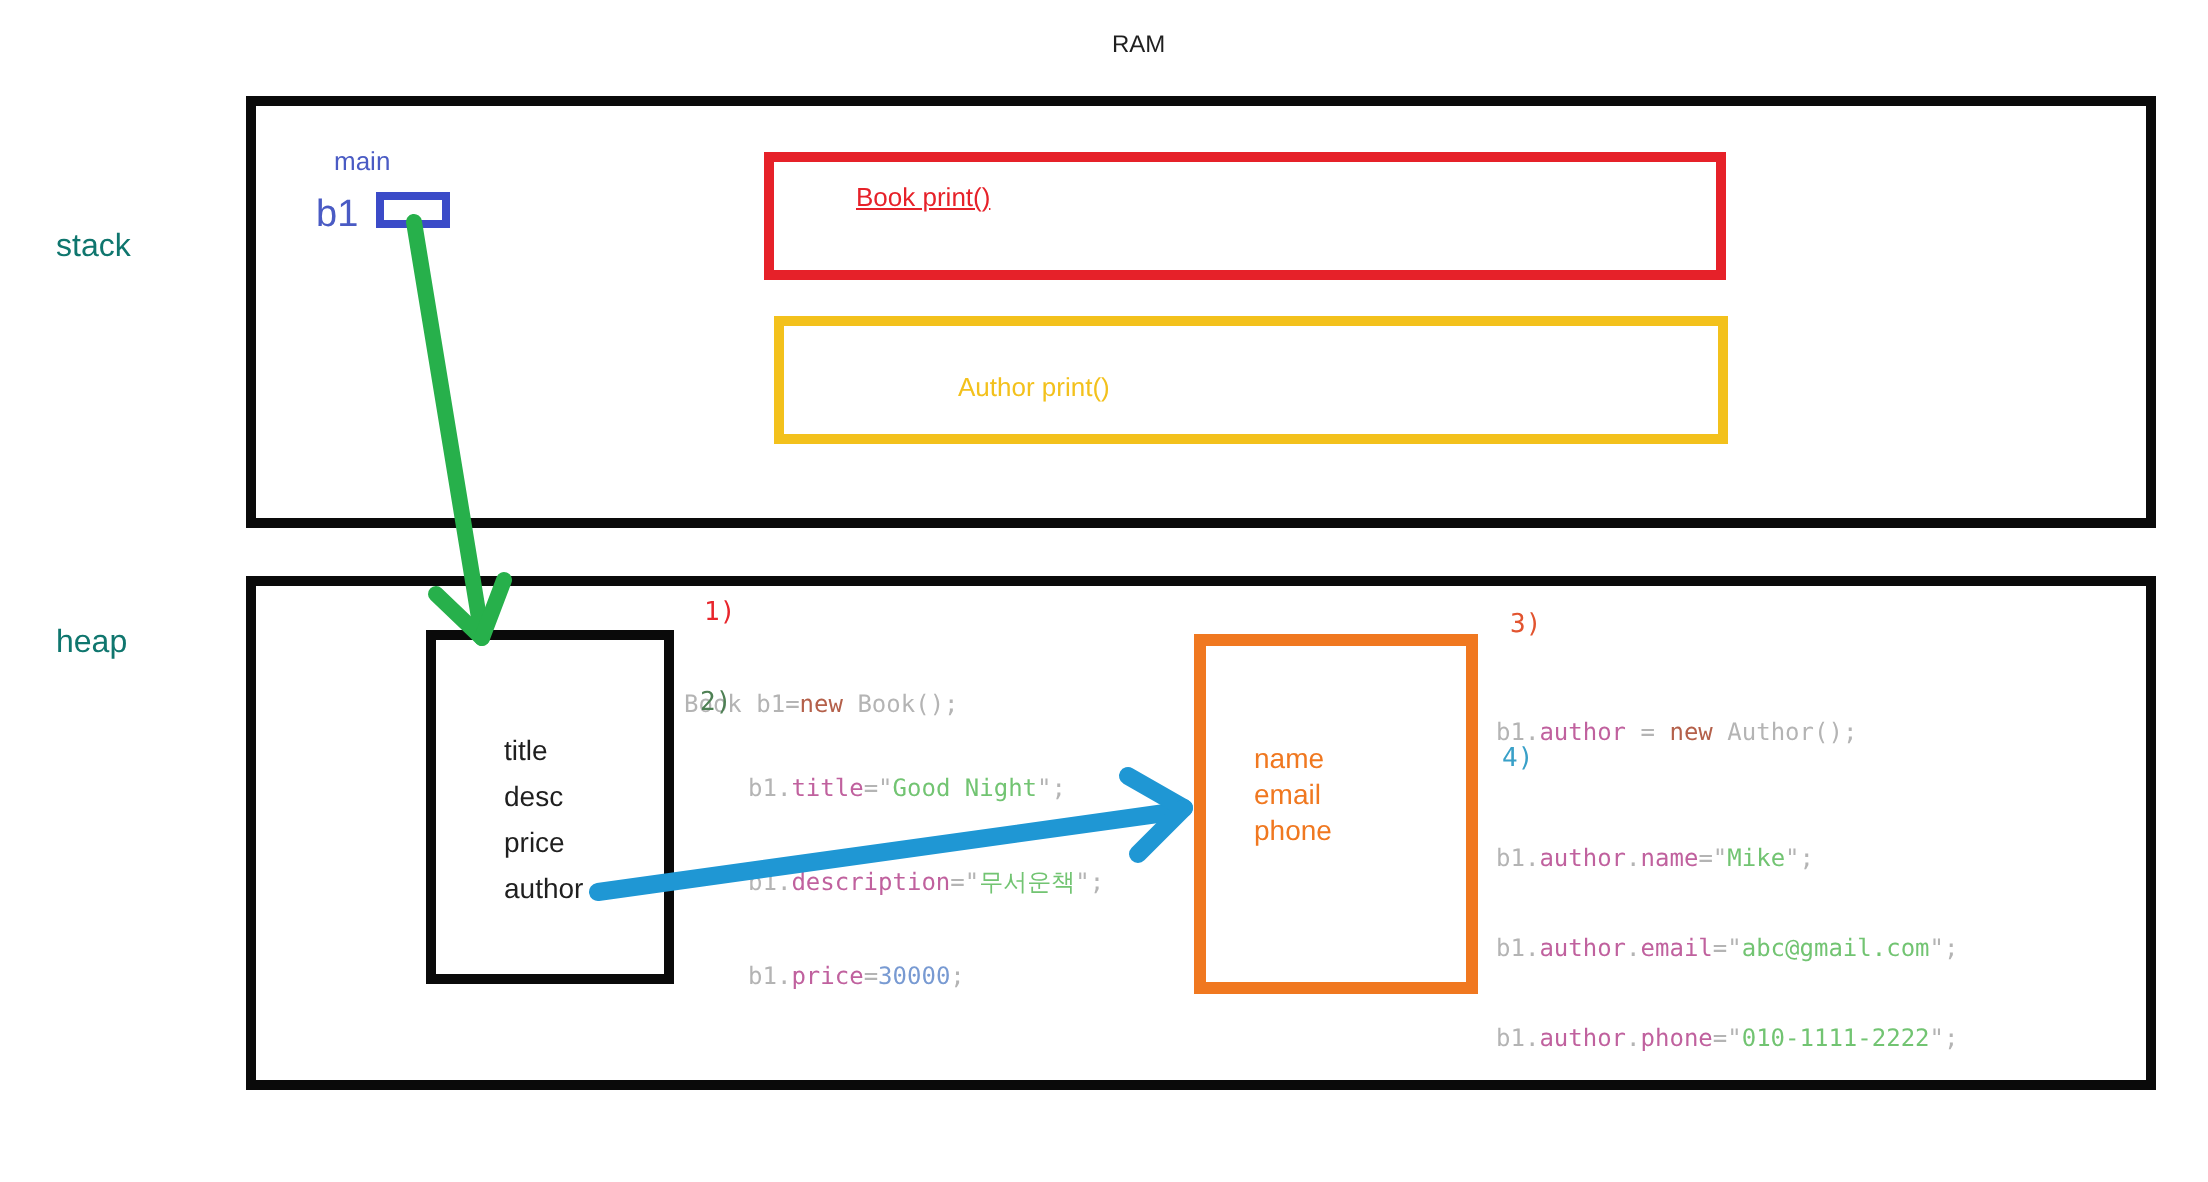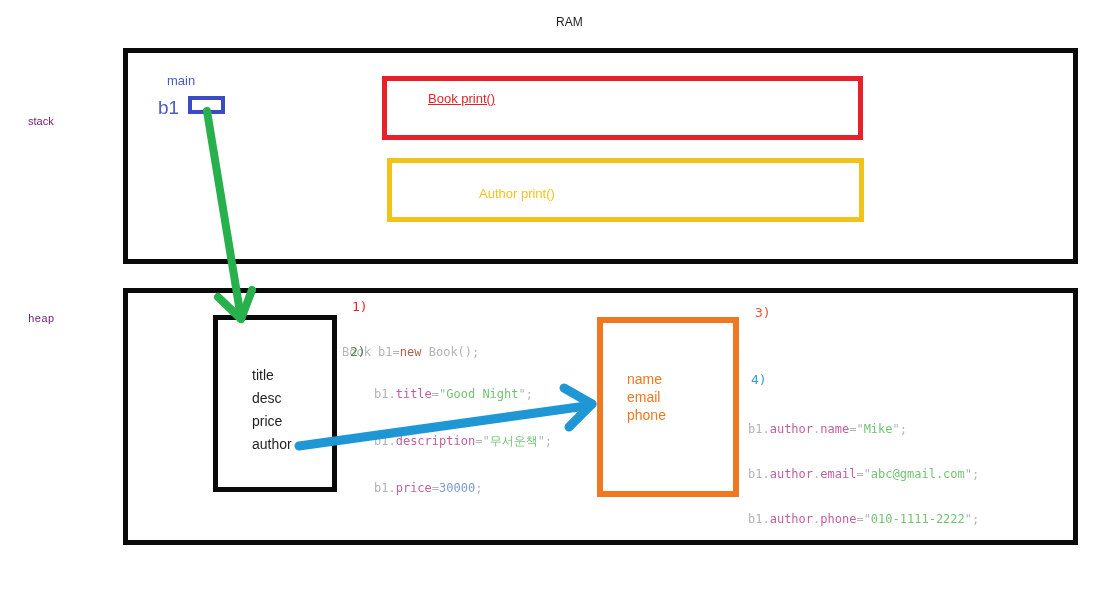--- a/index.html
+++ b/index.html
@@ -1,25 +1,25 @@
 <!DOCTYPE html>
 <html style="--black: #0a0a0a; --blue-label: #4a5bc4; --blue-cell: #3b4bc8; --red-box: #e62129; --yellow-box: #f3c11c; --orange-box: #f07820; --green-arrow: #27b04b; --blue-arrow: #1f97d4; --tok-plain: #b4b4b4; --tok-field: #c0619e; --tok-string: #72c472; --tok-keyword: #b4604a; --tok-number: #789ad2; --label1: #e8252c; --label2: #4e8054; --label3: #e2542f; --label4: #39a0c8;"><head>
 <meta charset="utf-8">
 <style>
   html,body { margin:0; padding:0; background:#ffffff; }
   #canvas {
     position:relative; width:1104px; height:591px; background:#ffffff;
     font-family:"Liberation Sans", sans-serif; overflow:hidden;
   }
   .abs { position:absolute; }
-  .plain-label { color:#701a75; font-size:11px; }
+  .plain-label { color:#0f766e; font-size:16px; }
 
   #ram-title { left:556px; top:15px; font-size:12px; color:#1f1f1f; }
   #stack-label { left:28px; top:115px; }
-  #heap-label  { left:28px; top:313px;font-family:Liberation Mono, monospace; }
+  #heap-label  { left:28px; top:313px; }
 
   .region-box { border:5px solid var(--black); box-sizing:border-box; }
   #stack-box { left:123px; top:48px;  width:955px; height:216px; }
   #heap-box  { left:123px; top:288px; width:955px; height:257px; }
 
   #main-label { left:167px; top:73px; color:var(--blue-label); font-size:13px; }
   #b1-label   { left:158px; top:97px; color:var(--blue-label); font-size:19px; }
   #b1-cell { left:188px; top:96px; width:37px; height:18px;
              border:4px solid var(--blue-cell); box-sizing:border-box; }
 
@@ -104,20 +104,23 @@
   </div>
 
   <div id="step2-num" class="abs step-num">2)</div>
   <div id="code2" class="abs code">
     <div class="code-line"><span class="tok-plain">b1.</span><span class="tok-field">title</span><span class="tok-plain">="</span><span class="tok-string">Good Night</span><span class="tok-plain">";</span></div>
     <div class="code-line"><span class="tok-plain">b1.</span><span class="tok-field">description</span><span class="tok-plain">="</span><span class="tok-string">무서운책</span><span class="tok-plain">";</span></div>
     <div class="code-line"><span class="tok-plain">b1.</span><span class="tok-field">price</span><span class="tok-plain">=</span><span class="tok-number">30000</span><span class="tok-plain">;</span></div>
   </div>
 
   <div id="step3-num" class="abs step-num">3)</div>
+  <div id="code3" class="abs code">
+    <div class="code-line"><span class="tok-plain">b1.</span><span class="tok-field">author</span><span class="tok-plain"> = </span><span class="tok-keyword">new</span><span class="tok-plain"> Author();</span></div>
+  </div>
 
   <div id="step4-num" class="abs step-num">4)</div>
   <div id="code4" class="abs code">
     <div class="code-line"><span class="tok-plain">b1.</span><span class="tok-field">author</span><span class="tok-plain">.</span><span class="tok-field">name</span><span class="tok-plain">="</span><span class="tok-string">Mike</span><span class="tok-plain">";</span></div>
     <div class="code-line"><span class="tok-plain">b1.</span><span class="tok-field">author</span><span class="tok-plain">.</span><span class="tok-field">email</span><span class="tok-plain">="</span><span class="tok-string">abc@gmail.com</span><span class="tok-plain">";</span></div>
     <div class="code-line"><span class="tok-plain">b1.</span><span class="tok-field">author</span><span class="tok-plain">.</span><span class="tok-field">phone</span><span class="tok-plain">="</span><span class="tok-string">010-1111-2222</span><span class="tok-plain">";</span></div>
   </div>
 
   <svg id="arrows-overlay" class="abs" viewBox="0 0 1104 591" xmlns="http://www.w3.org/2000/svg">
     <g>

